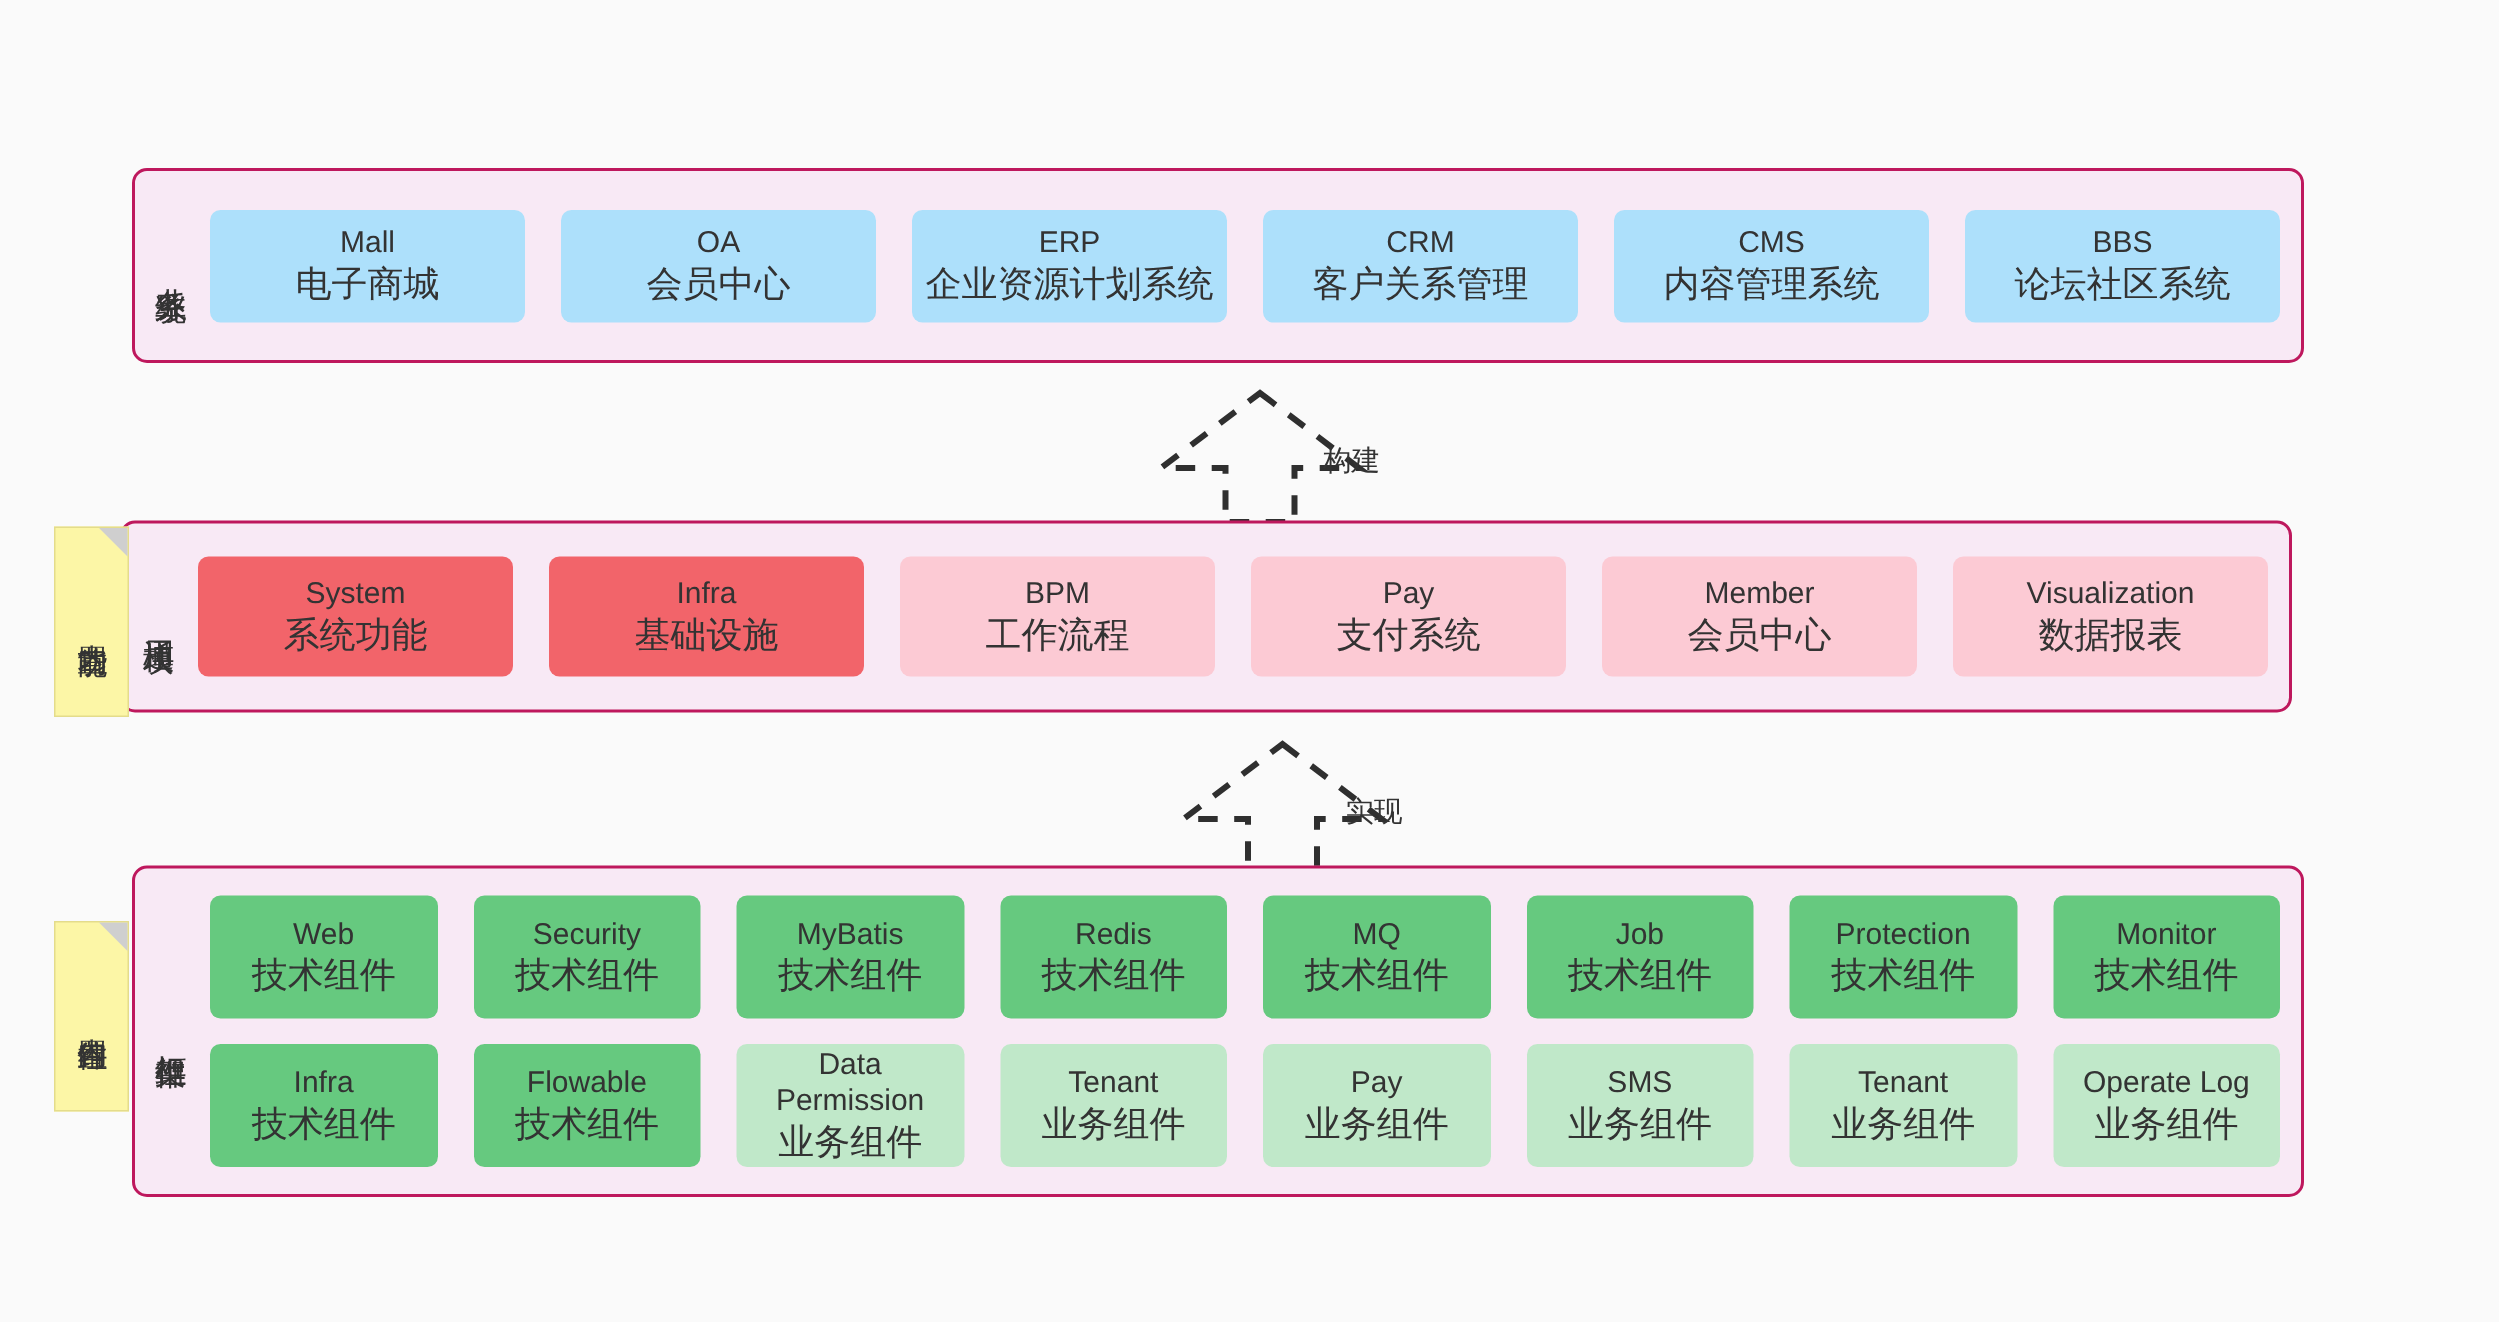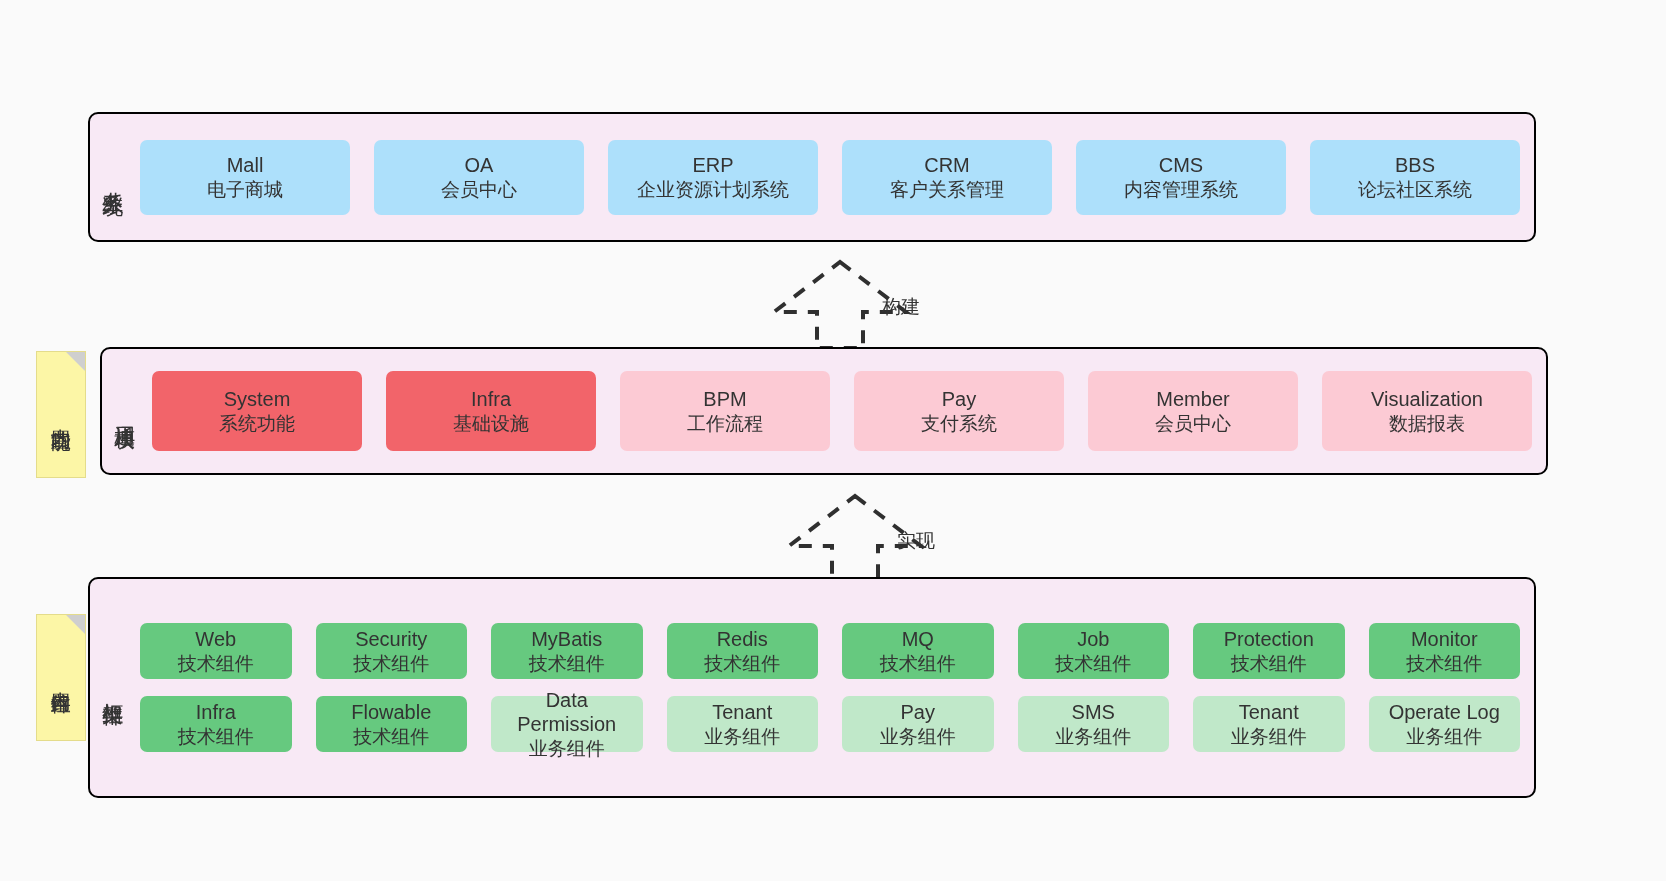--- a/index.html
+++ b/index.html
@@ -22,21 +22,21 @@
     left: 0; top: 0;
     width: 1666px;
     height: 881px;
   }
 
   
   .layer {
     position: absolute;
     box-sizing: border-box;
     background: #f8e9f5;
-    border: 2px solid #000000;
+    border: 2px solid #be185d;
     border-radius: 10px;
     display: flex;
     flex-direction: row;
     align-items: stretch;
   }
 
   .layer-title {
     flex: 0 0 auto;
     width: 46px;
     display: flex;
@@ -79,33 +79,33 @@
     text-align: center;
     line-height: 1.22;
     color: #333333;
     padding: 4px 6px;
     user-select: none;
   }
   .card .en {
     font-size: 20px;
   }
   .card .cn {
-    font-size: 19px;
+    font-size: 24px;
   }
 
   .card.blue        { background: #ade0fb; }
   .card.red         { background: #f2646a; }
   .card.pink        { background: #fccad4; }
   .card.green       { background: #66c97f; }
   .card.green-light { background: #c0e8c9; }
 
   
   .h-business .card { height: 75px; }
   .h-common   .card { height: 80px; }
-  .h-frame    .card { height: 56px; }
+  .h-frame    .card { height: 82px; }
 
   
   .note {
     position: absolute;
     box-sizing: border-box;
     width: 50px;
     background: #fcf6a6;
     border: 1px solid #e4dc8b;
     display: flex;
     align-items: center;
@@ -197,21 +197,21 @@
       <path d="M 80 4 L 146 54 L 103 54 L 103 90 L 57 90 L 57 54 L 14 54 Z" fill="none" stroke="#2f2f2f" stroke-width="4" stroke-dasharray="13 11" stroke-linejoin="miter"></path>
     </svg>
     <div class="arrow-label">构建</div>
   </div>
 
   <div class="note" id="note-common" style="left:36px; top:351px; height:127px;">
     <span class="fold"></span>
     <span>内置功能</span>
   </div>
 
-  <div class="layer" id="layer-common" style="left:100px; top:347px; width:1448px; height:128px;">
+  <div class="layer" id="layer-common" style="left:80px; top:347px; width:1448px; height:128px;">
     <div class="layer-title">通用模块</div>
     <div class="layer-body">
       <div class="row h-common" id="common-row">
           <div class="card red">
             <div class="en">System</div>
             <div class="cn">系统功能</div>
           </div>
           <div class="card red">
             <div class="en">Infra</div>
             <div class="cn">基础设施</div>

